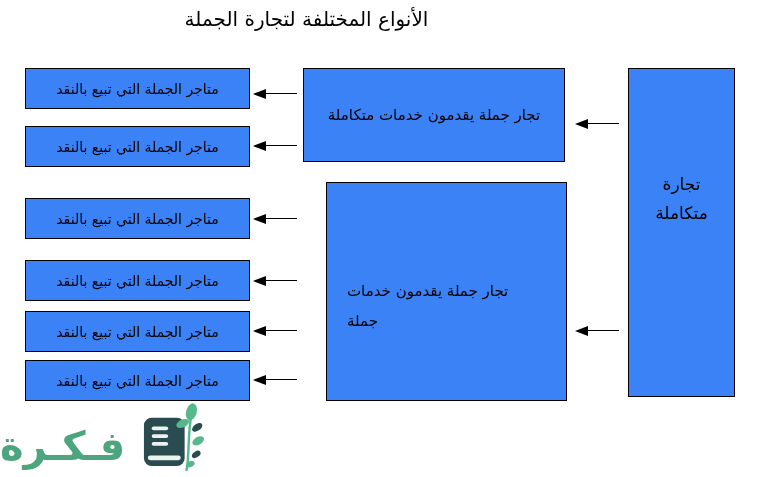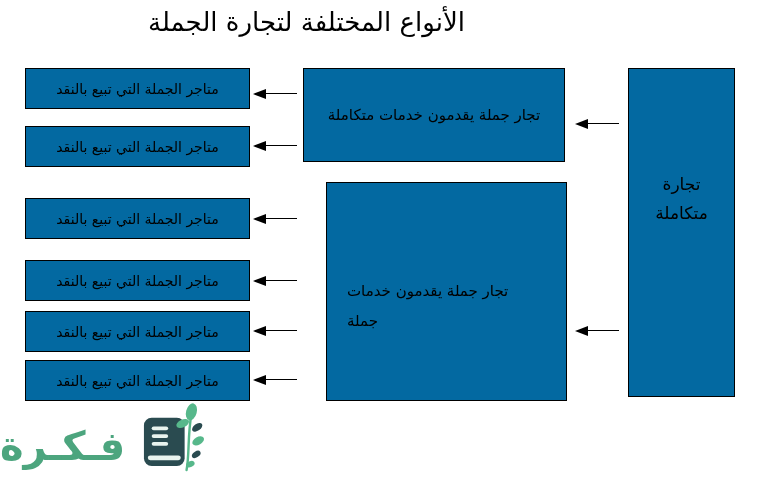--- a/index.html
+++ b/index.html
@@ -9,28 +9,28 @@
     height: 477px;
     background: #ffffff;
     font-family: "DejaVu Sans", sans-serif;
     color: #000;
     overflow: hidden;
   }
   .page-title {
     position: absolute;
     top: 7px; left: 0; width: 613px;
     text-align: center;
-    font-size: 26px;
+    font-size: 20px;
     direction: rtl;
   }
   .box {
     position: absolute;
     box-sizing: border-box;
     border: 1.5px solid #000;
-    background: #0369a1;
+    background: #3b82f6;
     direction: rtl;
   }
   .box-root {
     left: 628px; top: 68px; width: 107px; height: 329px;
     display: flex; flex-direction: column;
     align-items: center; justify-content: center;
     padding-bottom: 68px;
     font-size: 17px; line-height: 1.65; text-align: center;
   }
   .box-integrated {

